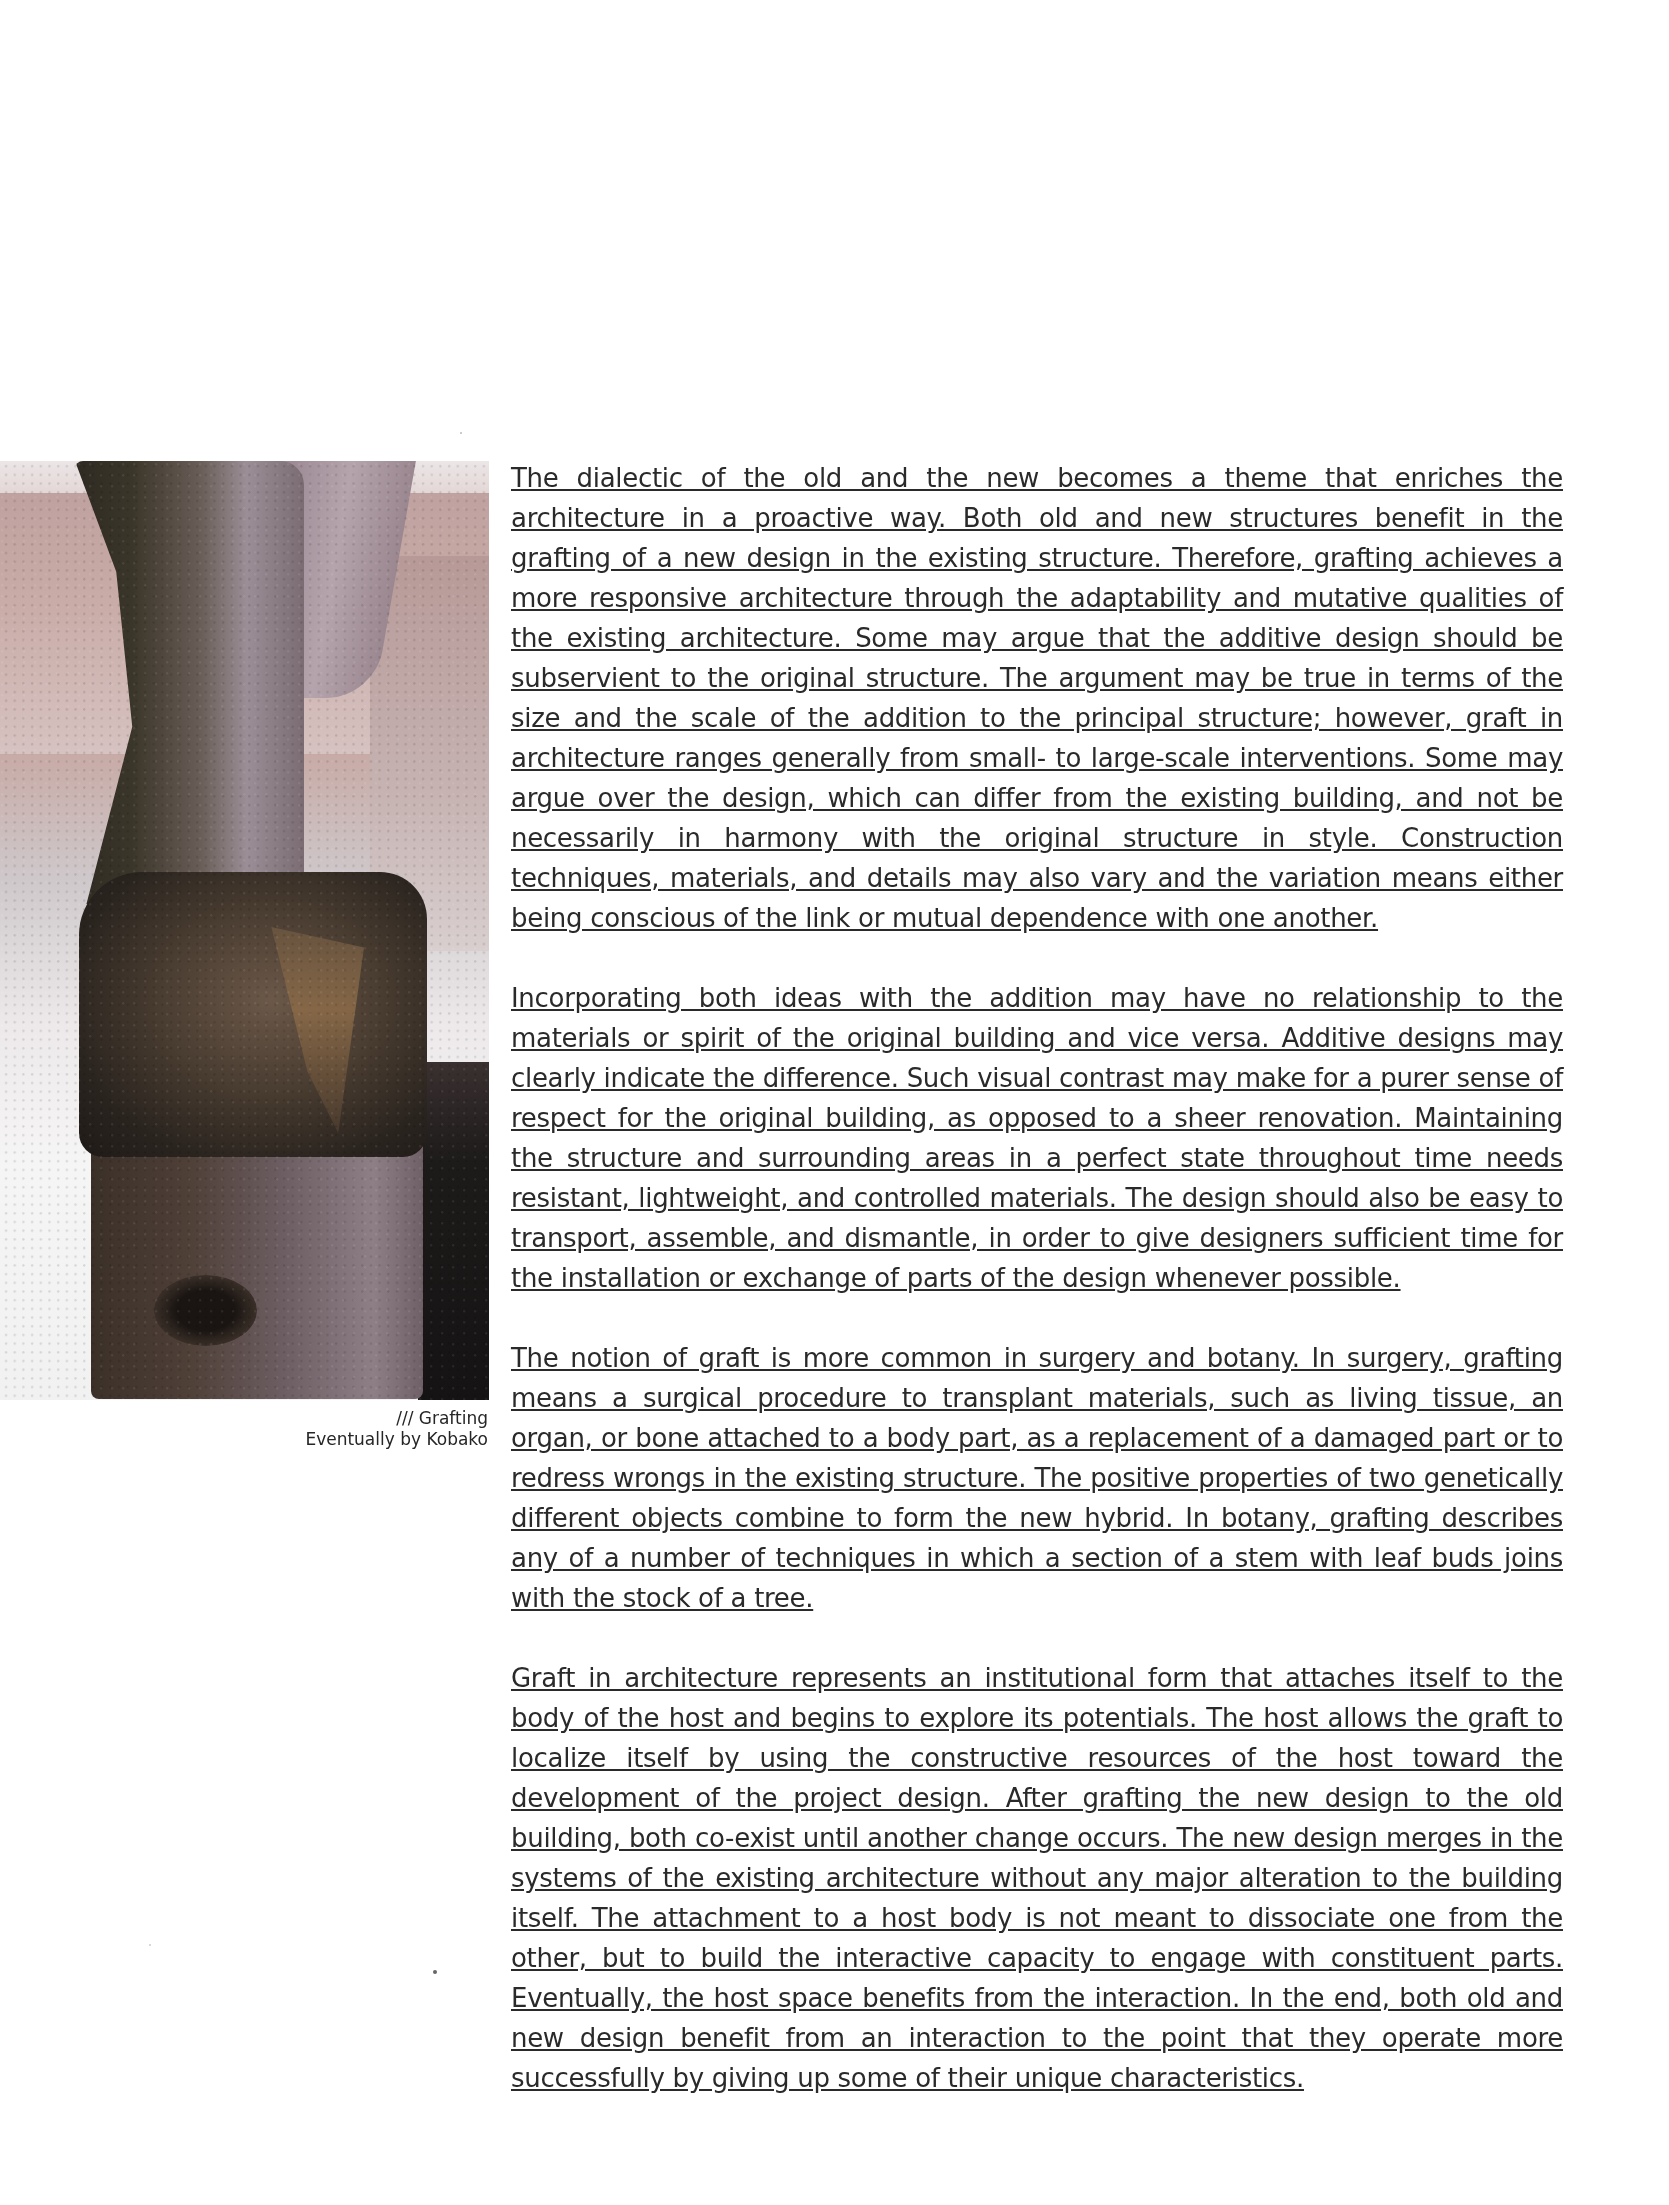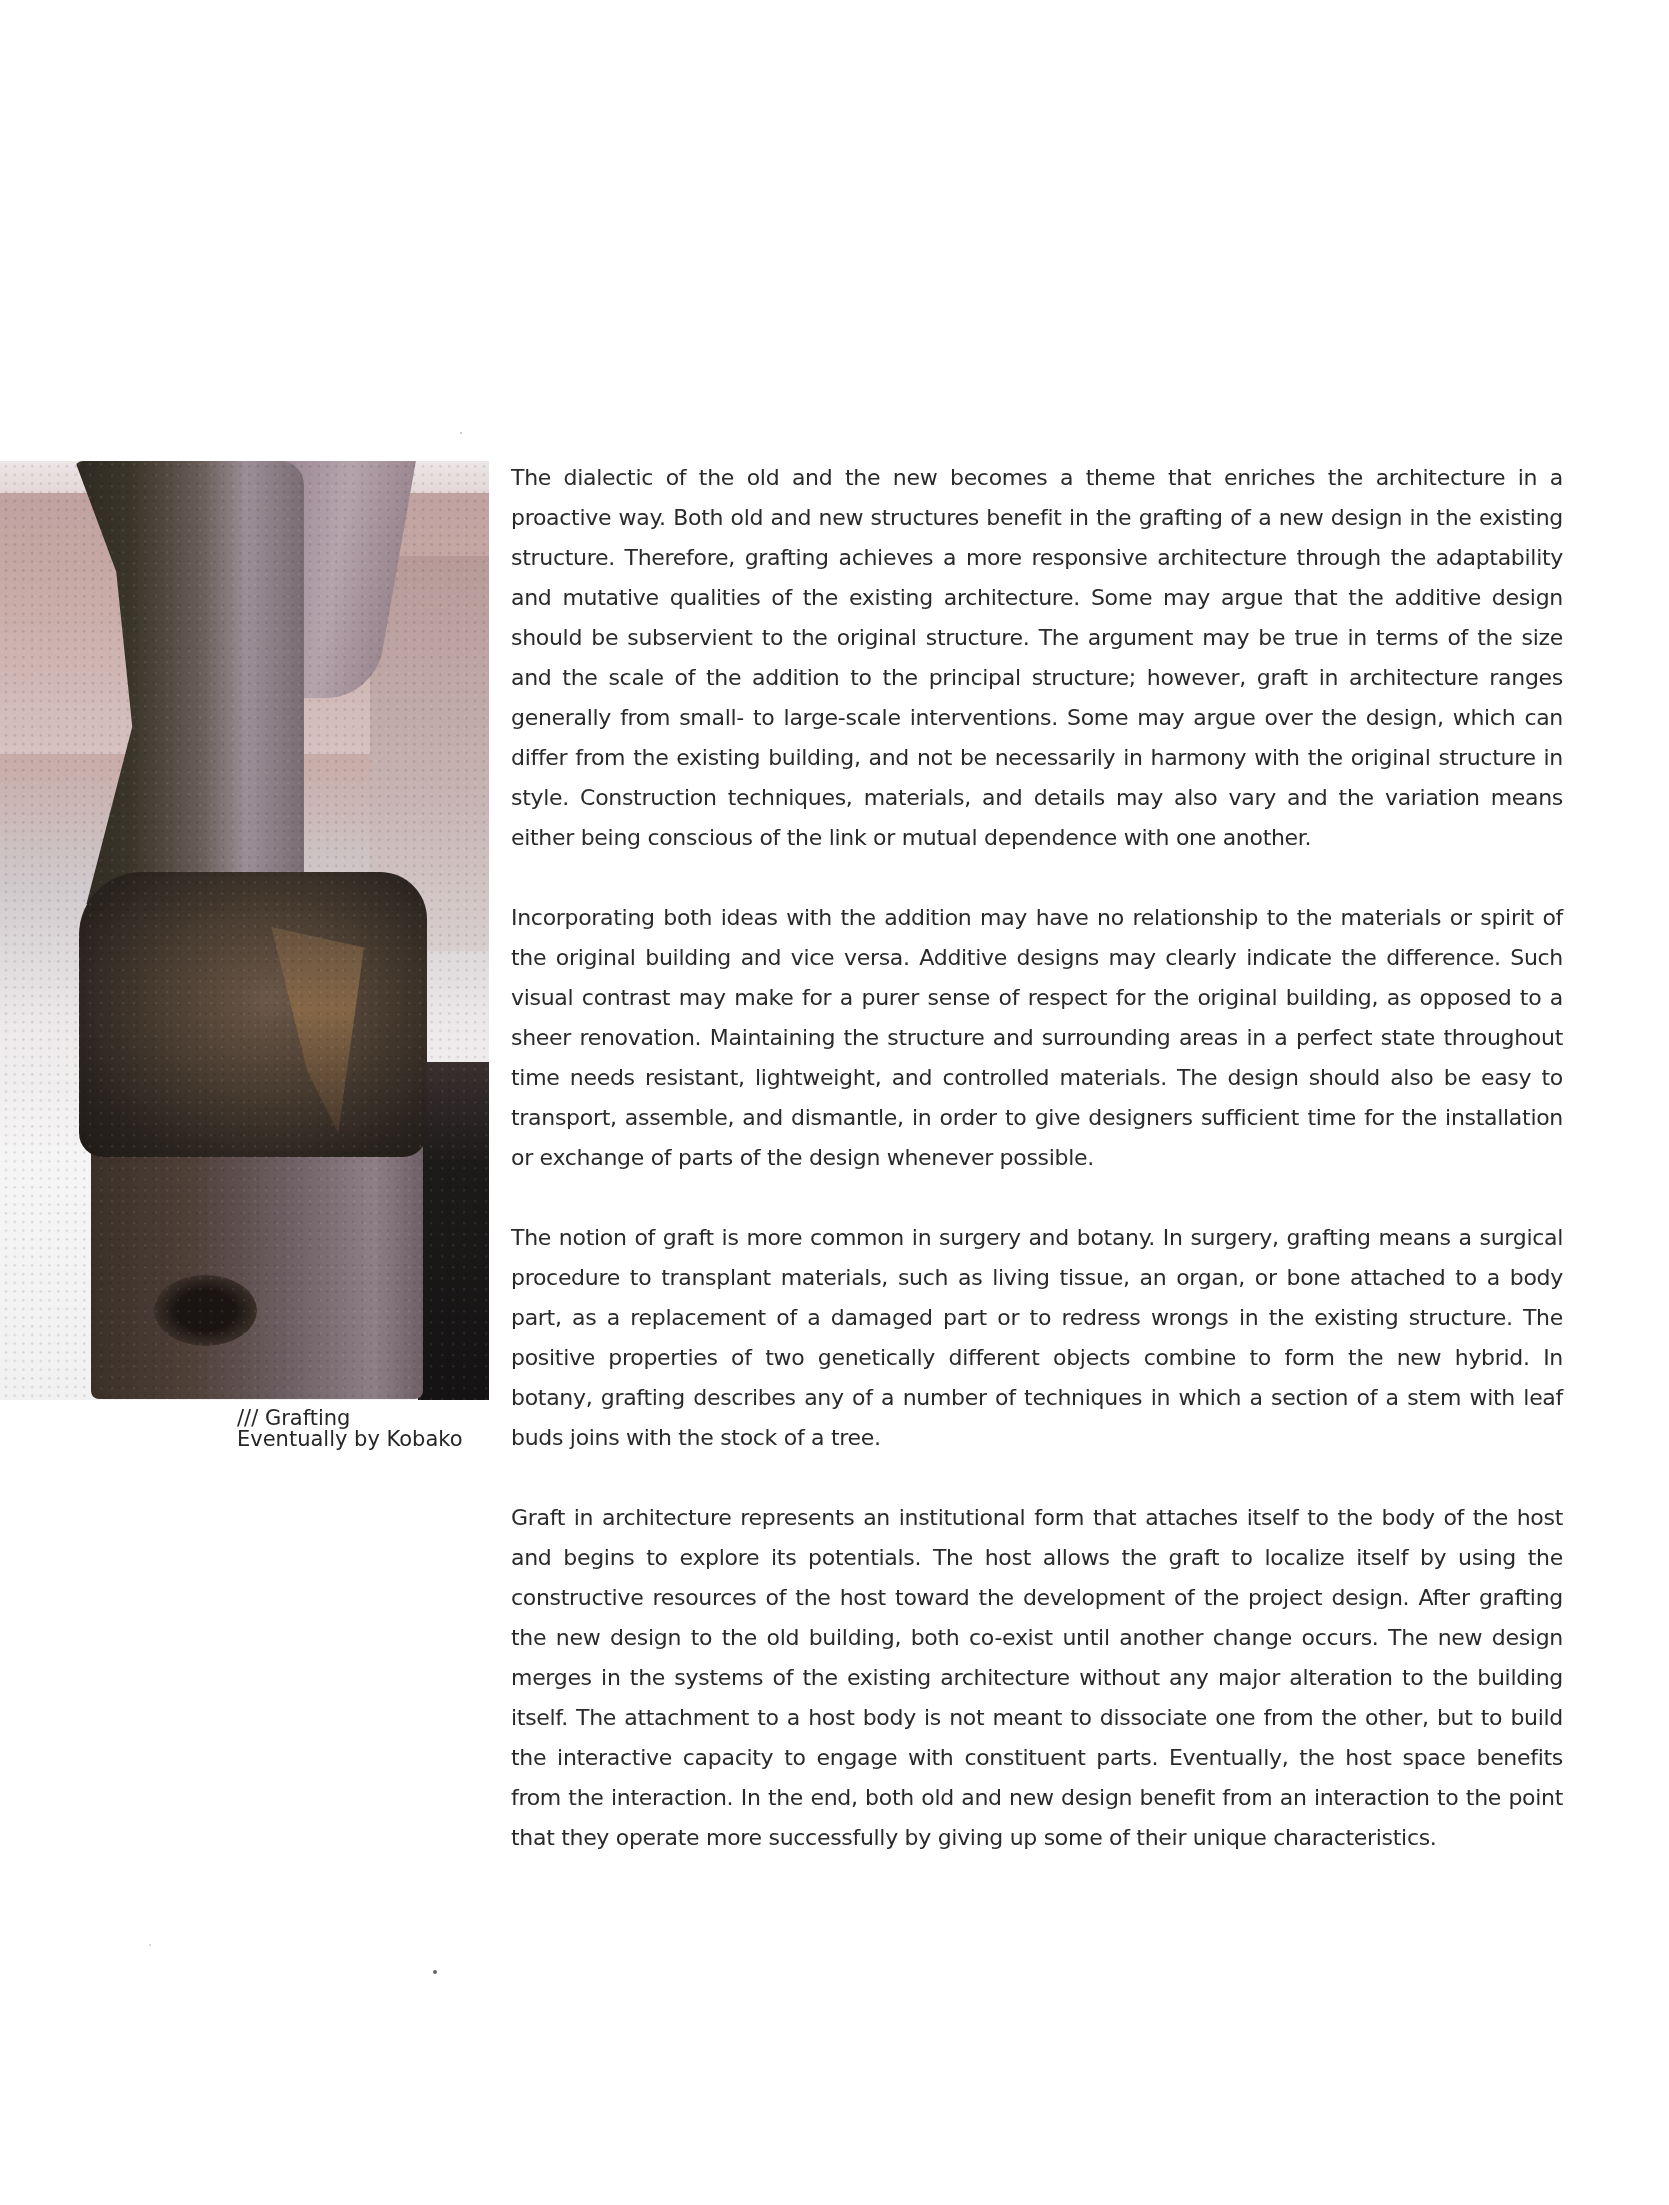--- a/index.html
+++ b/index.html
@@ -72,35 +72,36 @@
       radial-gradient(circle at 20% 30%, rgba(255,255,255,.08) 0.8px, transparent 1.6px),
       radial-gradient(circle at 70% 60%, rgba(0,0,0,.12) 0.8px, transparent 1.6px);
     background-size: 11px 11px, 8.7px 8.7px;
     pointer-events: none;
   }
   .caption {
     position: absolute;
     left: 237px;
     top: 1408px;
     width: 251px;
-    text-align: left;
-    font-size: 21px;
+    text-align: right;
+    font-size: 17px;
     line-height: 21.3px;
     color: #262626;
   }
   .text-column {
     position: absolute;
     left: 511px;
     top: 458px;
     width: 1052px;
-    font-size: 22px;
+    font-size: 26px;
     line-height: 40px;
     text-align: justify;
     color: #2a2a2a;
     letter-spacing: -0.3px;
+    text-decoration: underline;
   }
   .text-column p { margin: 0 0 40px 0; }
   .speck { position: absolute; border-radius: 50%; background: #7a7a7a; }
 </style>
 </head>
 <body>
 
 <div class="photo" role="img" aria-label="Close-up photograph of a grafted tree trunk showing the graft union">
   <div class="bg-wall"></div>
   <div class="bg-wall-right"></div>

